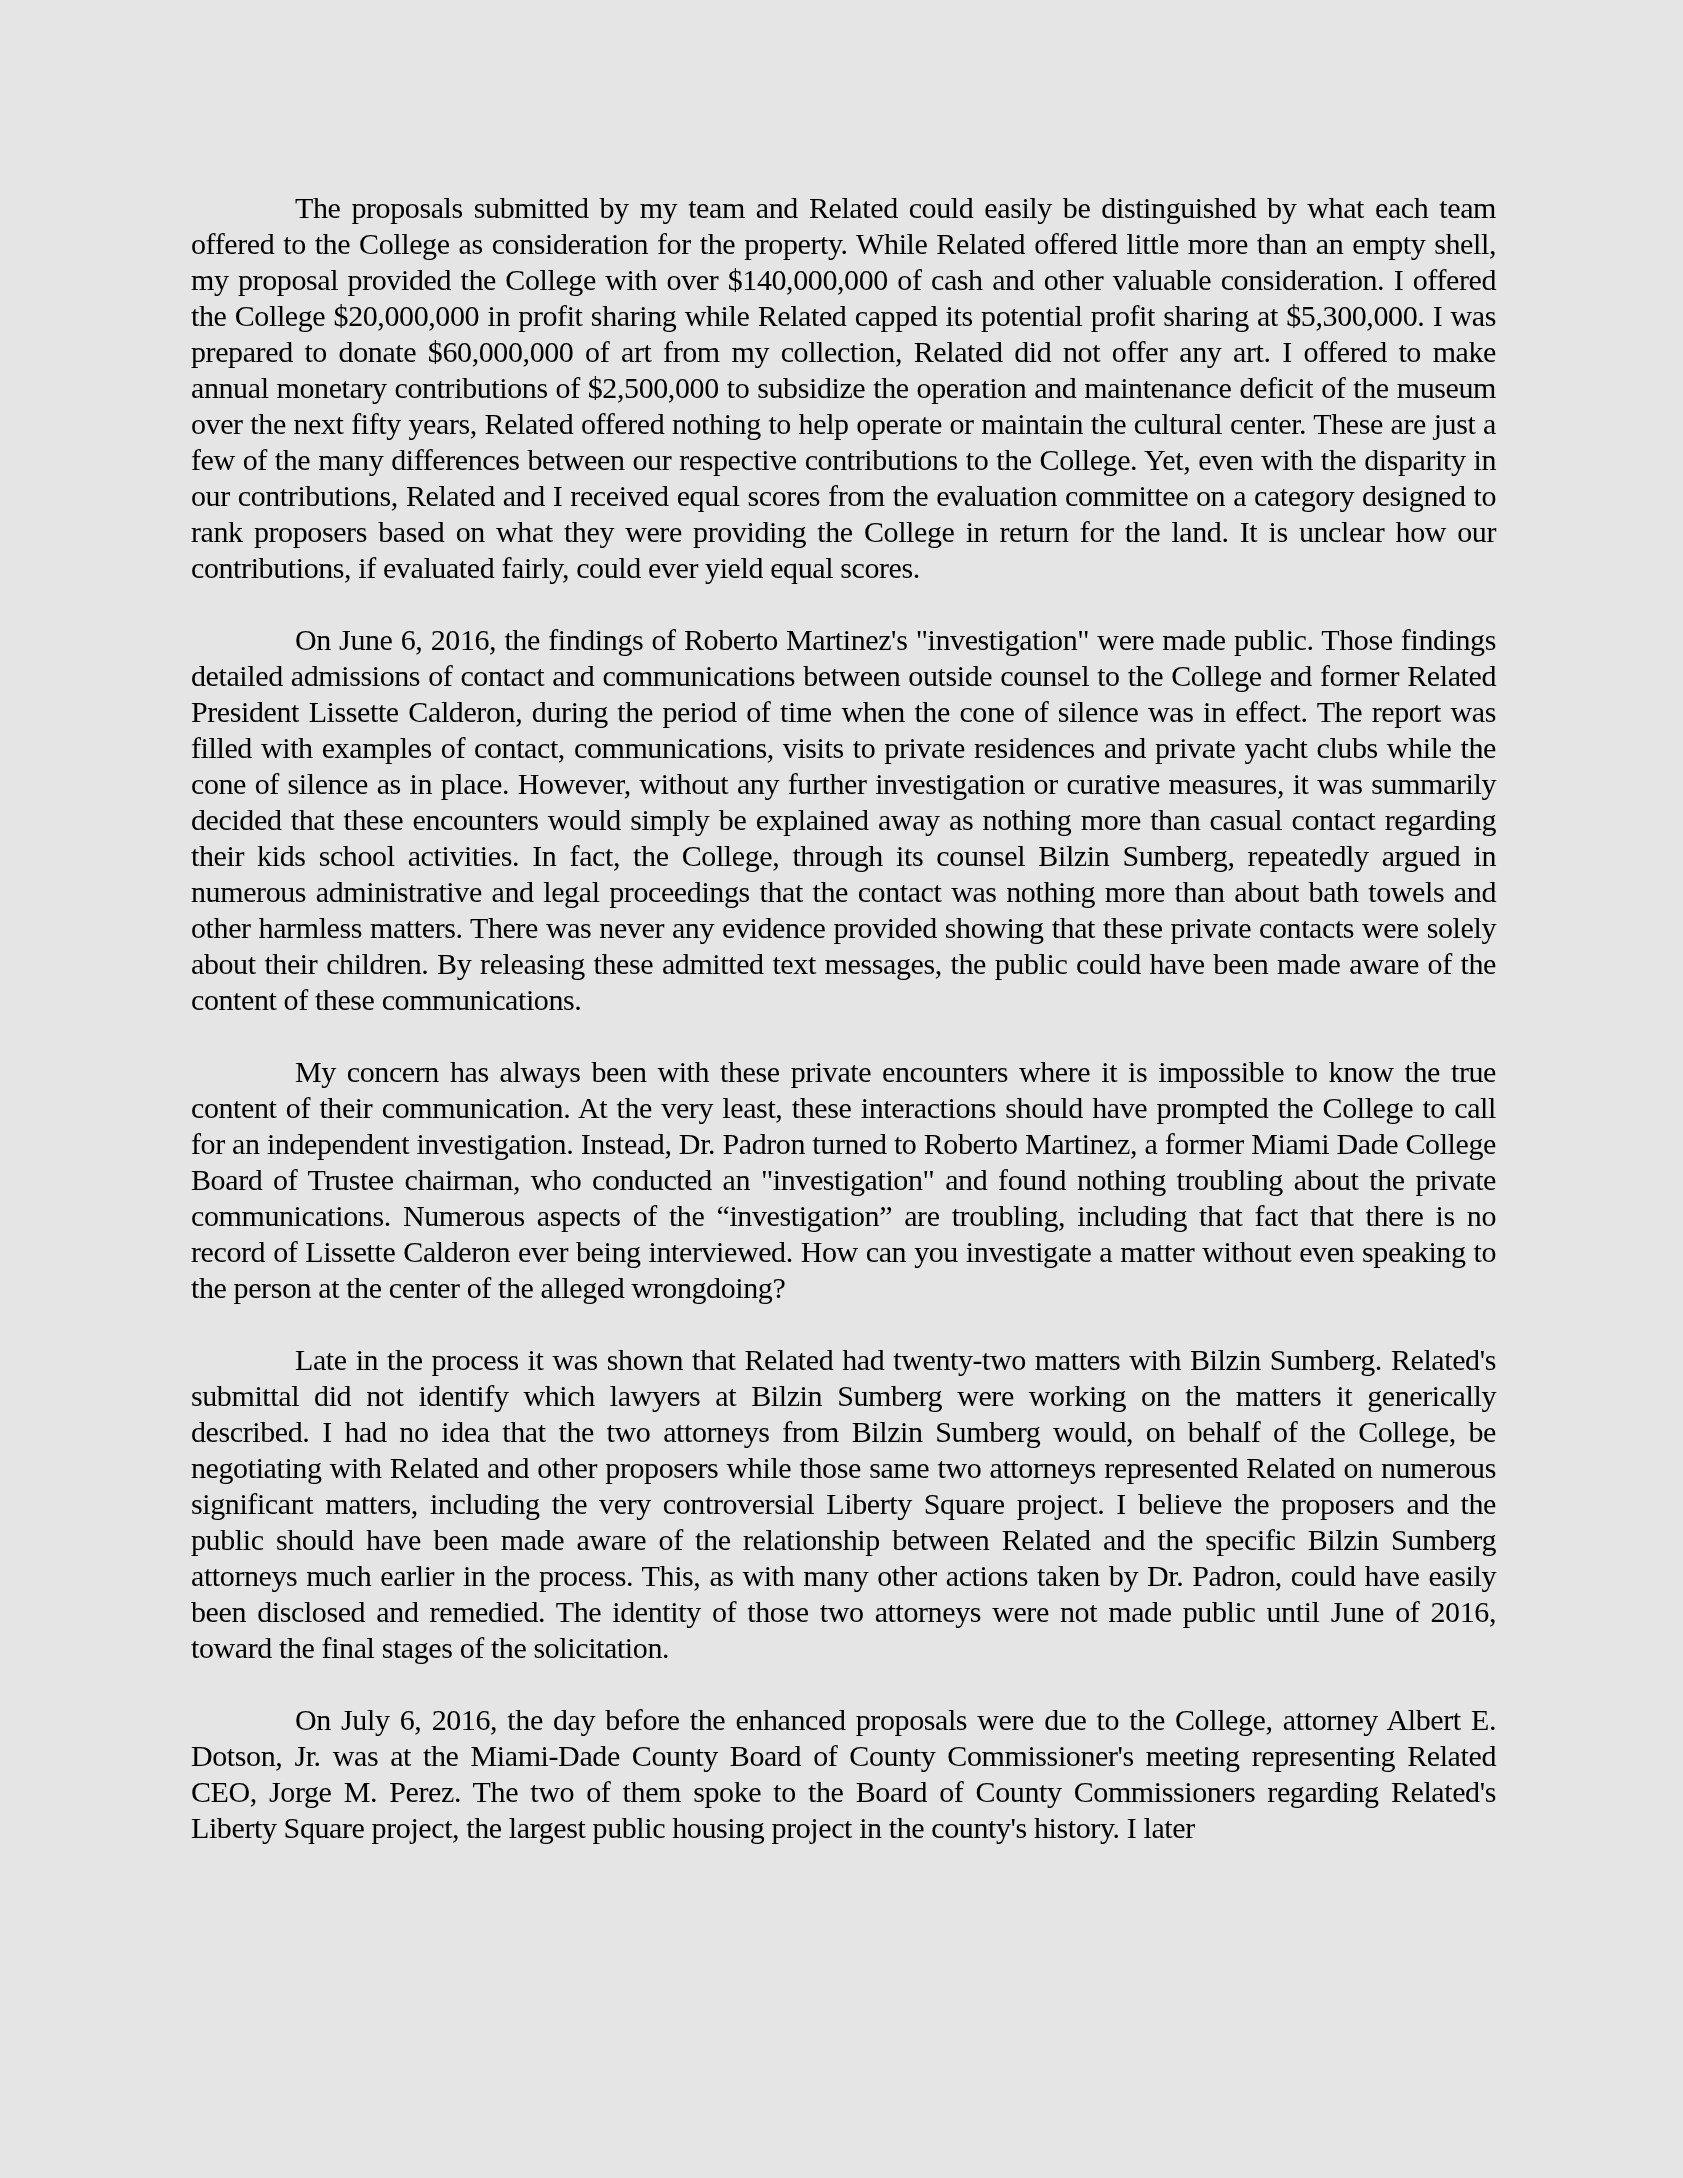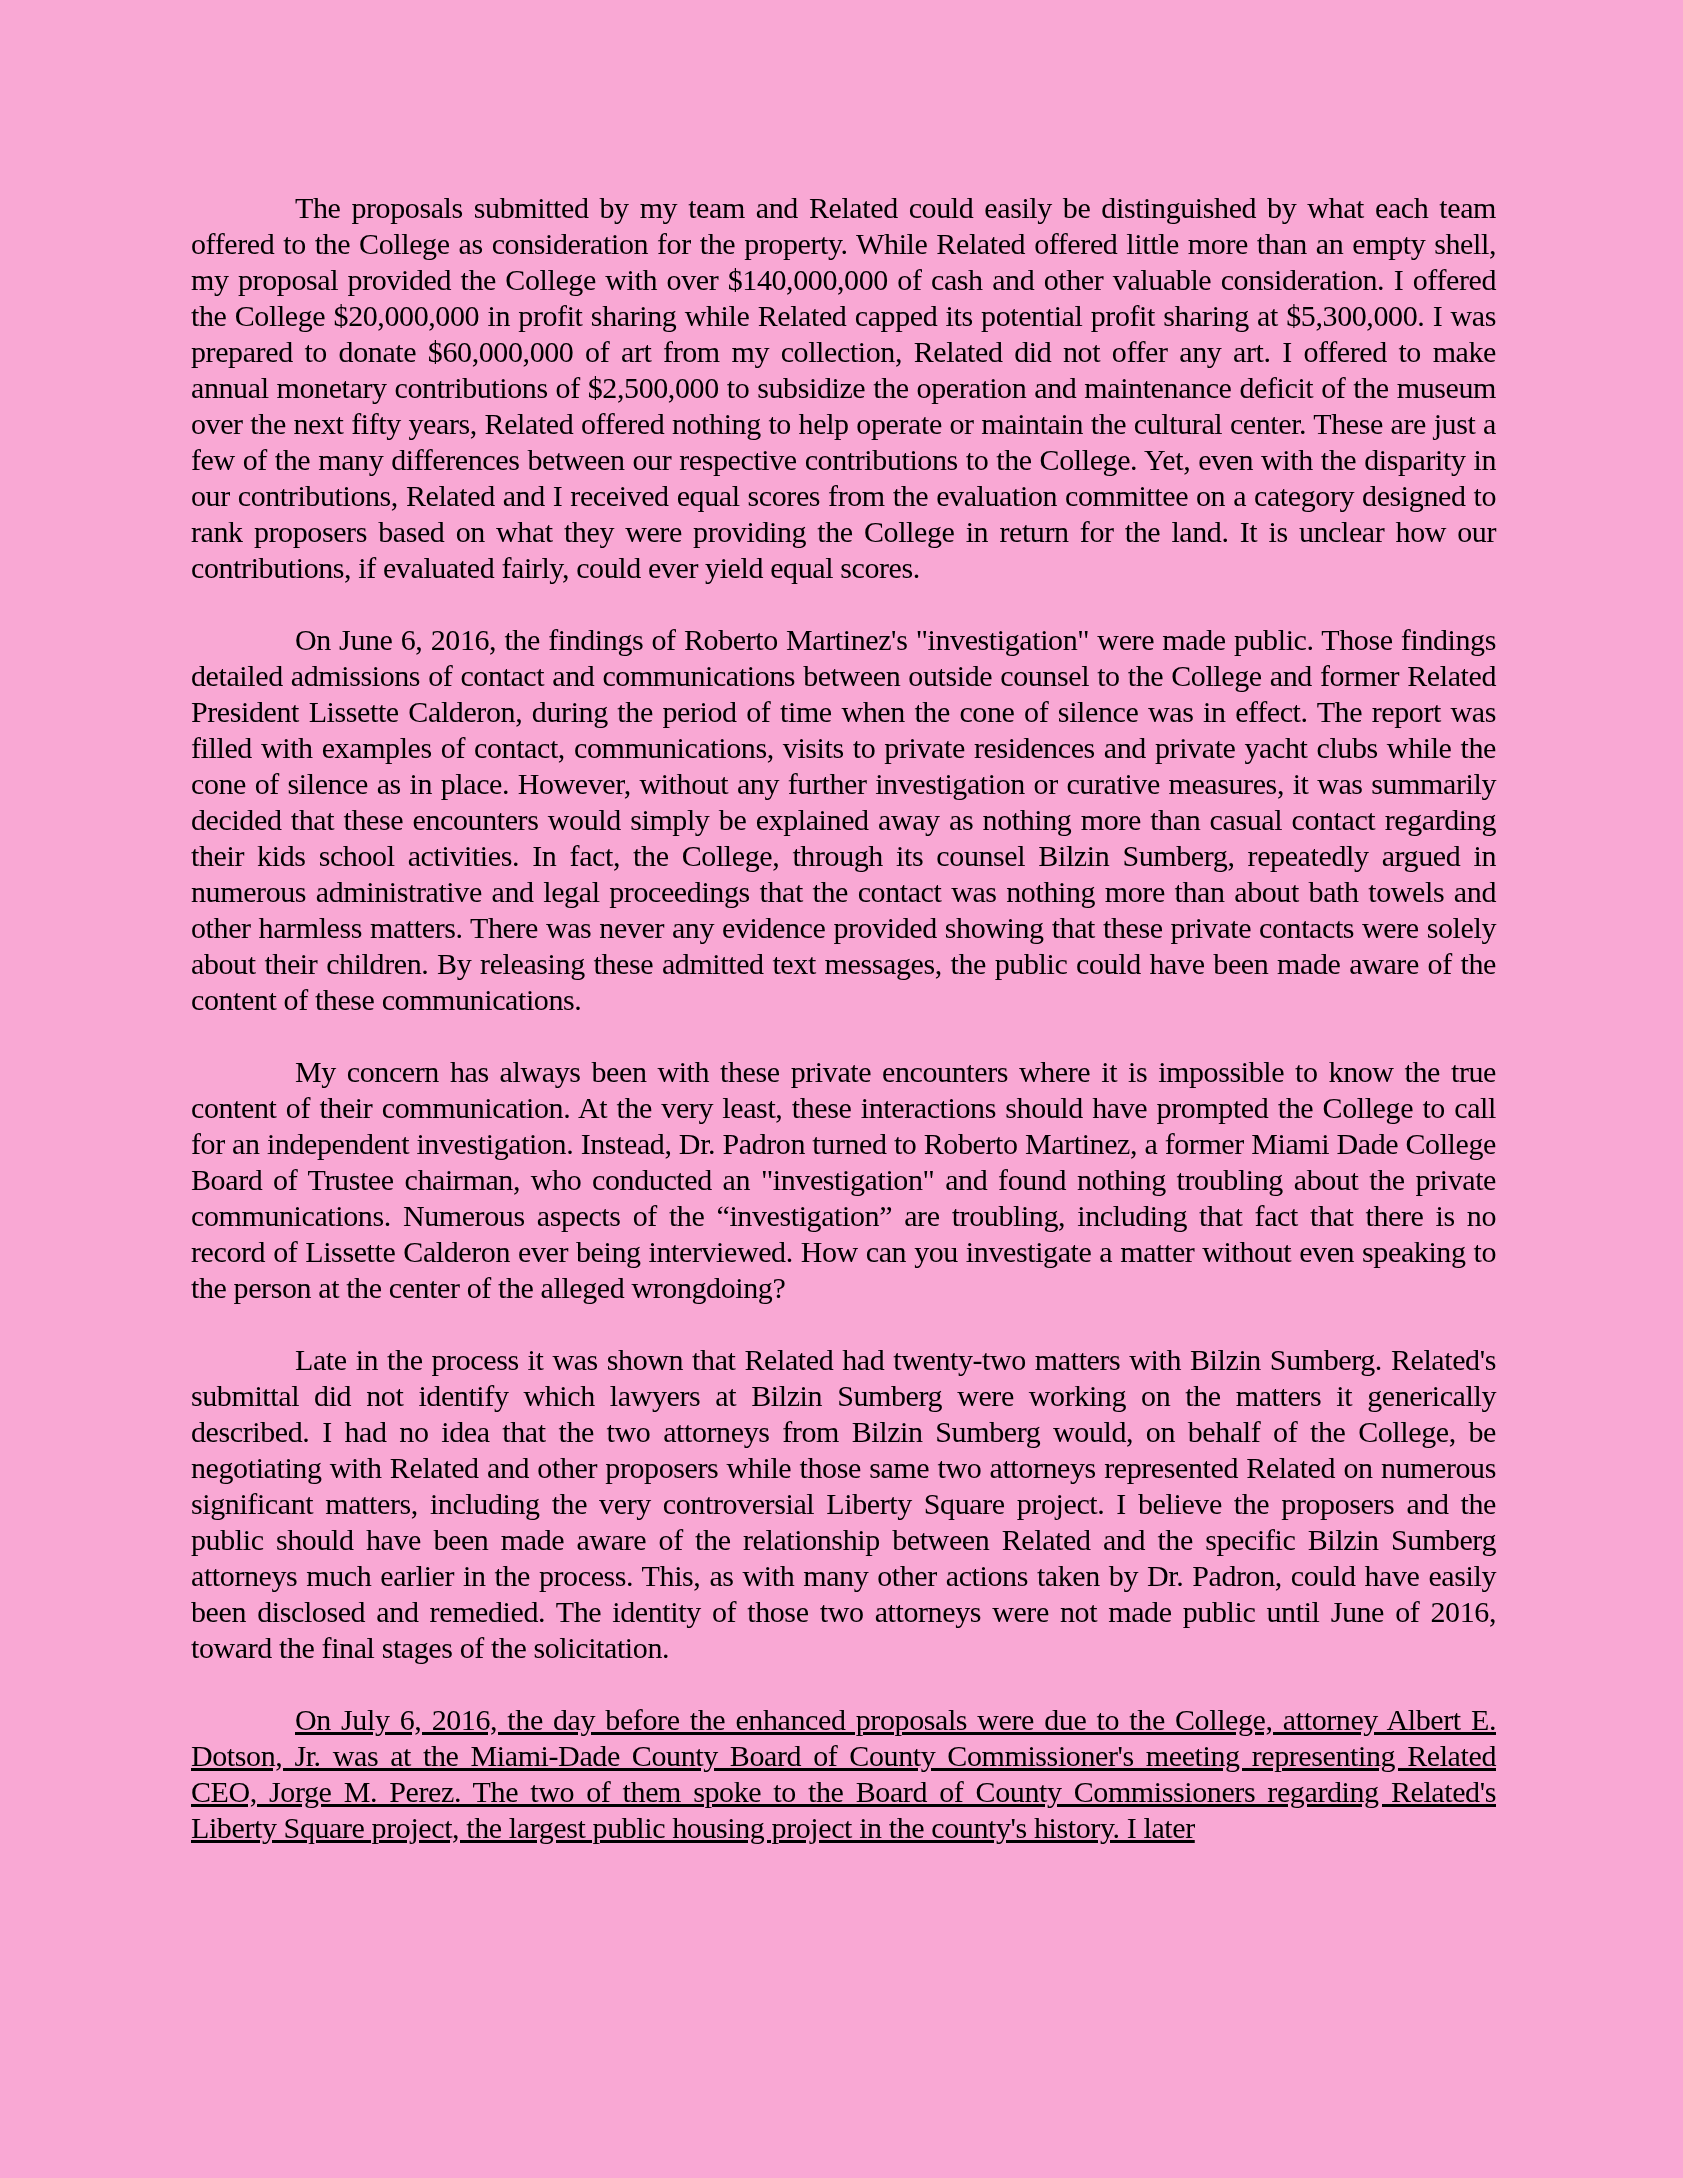--- a/index.html
+++ b/index.html
@@ -4,42 +4,41 @@
 <style>
   html, body {
     margin: 0;
     padding: 0;
     background: #ffffff;
   }
   .page {
     position: relative;
     width: 1683px;
     height: 2178px;
-    background: #f9a8d4;
+    background: #e5e5e5;
     overflow: hidden;
   }
   .text-block {
     position: absolute;
     left: 191px;
     top: 190px;
     width: 1305px;
     font-family: "Liberation Serif", "DejaVu Serif", serif;
     font-size: 30px;
     line-height: 36px;
     letter-spacing: -0.4px;
     color: #000000;
     text-align: justify;
   }
   .text-block p {
     margin: 0 0 36px 0;
     text-indent: 104px;
   }
   .text-block p:last-child {
     margin-bottom: 0;
-    text-decoration: underline;
   }
 </style>
 </head>
 <body>
 
 <div class="page">
   <div class="text-block">
     <p>The proposals submitted by my team and Related could easily be distinguished by what each team offered to the College as consideration for the property. While Related offered little more than an empty shell, my proposal provided the College with over $140,000,000 of cash and other valuable consideration. I offered the College $20,000,000 in profit sharing while Related capped its potential profit sharing at $5,300,000. I was prepared to donate $60,000,000 of art from my collection, Related did not offer any art. I offered to make annual monetary contributions of $2,500,000 to subsidize the operation and maintenance deficit of the museum over the next fifty years, Related offered nothing to help operate or maintain the cultural center. These are just a few of the many differences between our respective contributions to the College. Yet, even with the disparity in our contributions, Related and I received equal scores from the evaluation committee on a category designed to rank proposers based on what they were providing the College in return for the land. It is unclear how our contributions, if evaluated fairly, could ever yield equal scores.</p>
     <p>On June 6, 2016, the findings of Roberto Martinez's "investigation" were made public. Those findings detailed admissions of contact and communications between outside counsel to the College and former Related President Lissette Calderon, during the period of time when the cone of silence was in effect.  The report was filled with examples of contact, communications, visits to private residences and private yacht clubs while the cone of silence as in place. However, without any further investigation or curative measures, it was summarily decided that these encounters would simply be explained away as nothing more than casual contact regarding their kids school activities. In fact, the College, through its counsel Bilzin Sumberg, repeatedly argued in numerous administrative and legal proceedings that the contact was nothing more than about bath towels and other harmless matters. There was never any evidence provided showing that these private contacts were solely about their children. By releasing these admitted text messages, the public could have been made aware of the content of these communications.</p>
     <p>My concern has always been with these private encounters where it is impossible to know the true content of their communication. At the very least, these interactions should have prompted the College to call for an independent investigation. Instead, Dr. Padron turned to Roberto Martinez, a former Miami Dade College Board of Trustee chairman, who conducted an "investigation" and found nothing troubling about the private communications. Numerous aspects of the “investigation” are troubling, including that fact that there is no record of Lissette Calderon ever being interviewed. How can you investigate a matter without even speaking to the person at the center of the alleged wrongdoing?</p>

